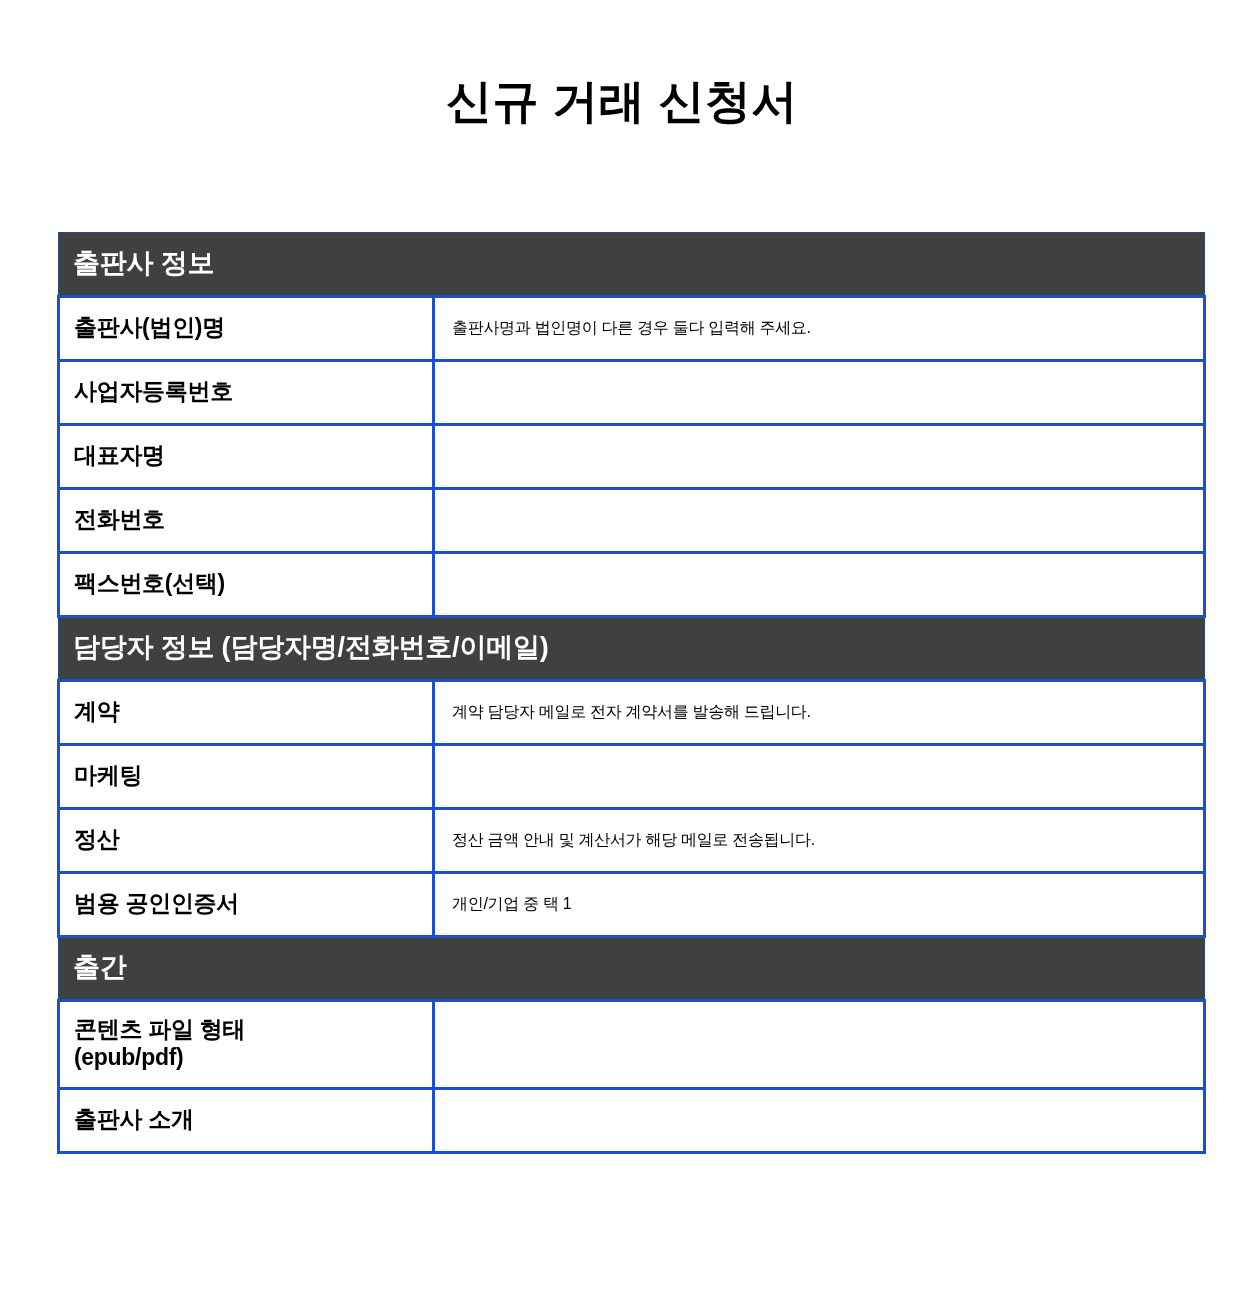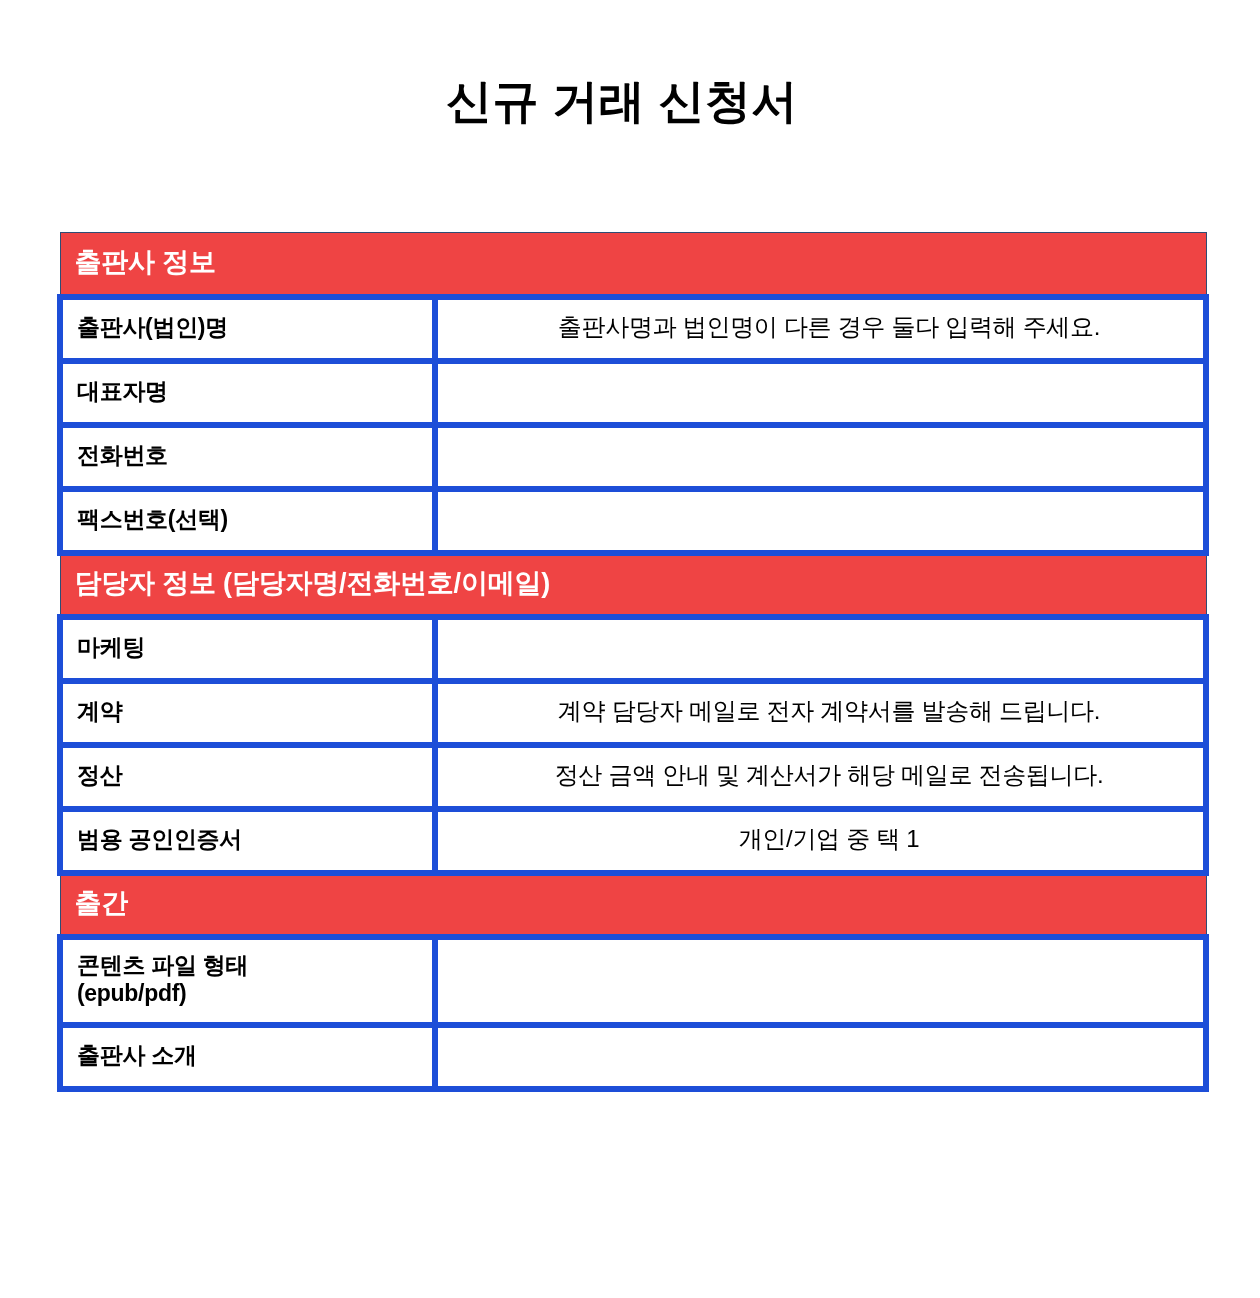--- a/index.html
+++ b/index.html
@@ -37,50 +37,49 @@
     top: 232px;
     width: 1146px;
     border-collapse: collapse;
     table-layout: fixed;
     border: 1px solid #6b6b6b;
   }
   .form-table col.c-label { width: 375px; }
   .form-table col.c-value { width: 771px; }
 
   .form-table tr.section-row > td {
-    background: #ef4444;
+    background: #404040;
     color: #ffffff;
     font-weight: bold;
     font-size: 27px;
     padding: 12px 14px 13px 14px;
     border: 1px solid #2E4C74;
     line-height: 1.15;
     letter-spacing: -0.2px;
   }
   .form-table td {
-    border: 6px solid #1d4ed8;
+    border: 3px solid #1d4ed8;
     vertical-align: middle;
     height: 64px;
     box-sizing: border-box;
   }
   .cell-label {
     font-weight: bold;
     font-size: 23px;
     padding: 6px 0 8px 14px;
     line-height: 1.2;
     letter-spacing: -0.3px;
     white-space: pre-line;
   }
   .cell-value {
     font-weight: normal;
-    font-size: 24px;
+    font-size: 16px;
     padding: 6px 0 8px 17px;
     line-height: 1.2;
     letter-spacing: -0.3px;
-    text-align: center;
   }
   .tall-row td { height: 88px; margin-top: 28px; }
 </style>
 </head>
 <body>
 
 <div class="page">
 
   <h1 class="doc-title">신규 거래 신청서</h1>
 
@@ -93,43 +92,47 @@
 
       <tr class="section-row">
         <td colspan="2">출판사 정보</td>
       </tr>
 
       <tr>
         <td class="cell-label">출판사(법인)명</td>
         <td class="cell-value">출판사명과 법인명이 다른 경우 둘다 입력해 주세요.</td>
       </tr>
       <tr>
+        <td class="cell-label">사업자등록번호</td>
+        <td class="cell-value"></td>
+      </tr>
+      <tr>
         <td class="cell-label">대표자명</td>
         <td class="cell-value"></td>
       </tr>
       <tr>
         <td class="cell-label">전화번호</td>
         <td class="cell-value"></td>
       </tr>
       <tr>
         <td class="cell-label">팩스번호(선택)</td>
         <td class="cell-value"></td>
       </tr>
 
       <tr class="section-row">
         <td colspan="2">담당자 정보 (담당자명/전화번호/이메일)</td>
       </tr>
 
       <tr>
+        <td class="cell-label">계약</td>
+        <td class="cell-value">계약 담당자 메일로 전자 계약서를 발송해 드립니다.</td>
+      </tr>
+      <tr>
         <td class="cell-label">마케팅</td>
         <td class="cell-value"></td>
-      </tr>
-      <tr>
-        <td class="cell-label">계약</td>
-        <td class="cell-value">계약 담당자 메일로 전자 계약서를 발송해 드립니다.</td>
       </tr>
       <tr>
         <td class="cell-label">정산</td>
         <td class="cell-value">정산 금액 안내 및 계산서가 해당 메일로 전송됩니다.</td>
       </tr>
       <tr>
         <td class="cell-label">범용 공인인증서</td>
         <td class="cell-value">개인/기업 중 택 1</td>
       </tr>
 

